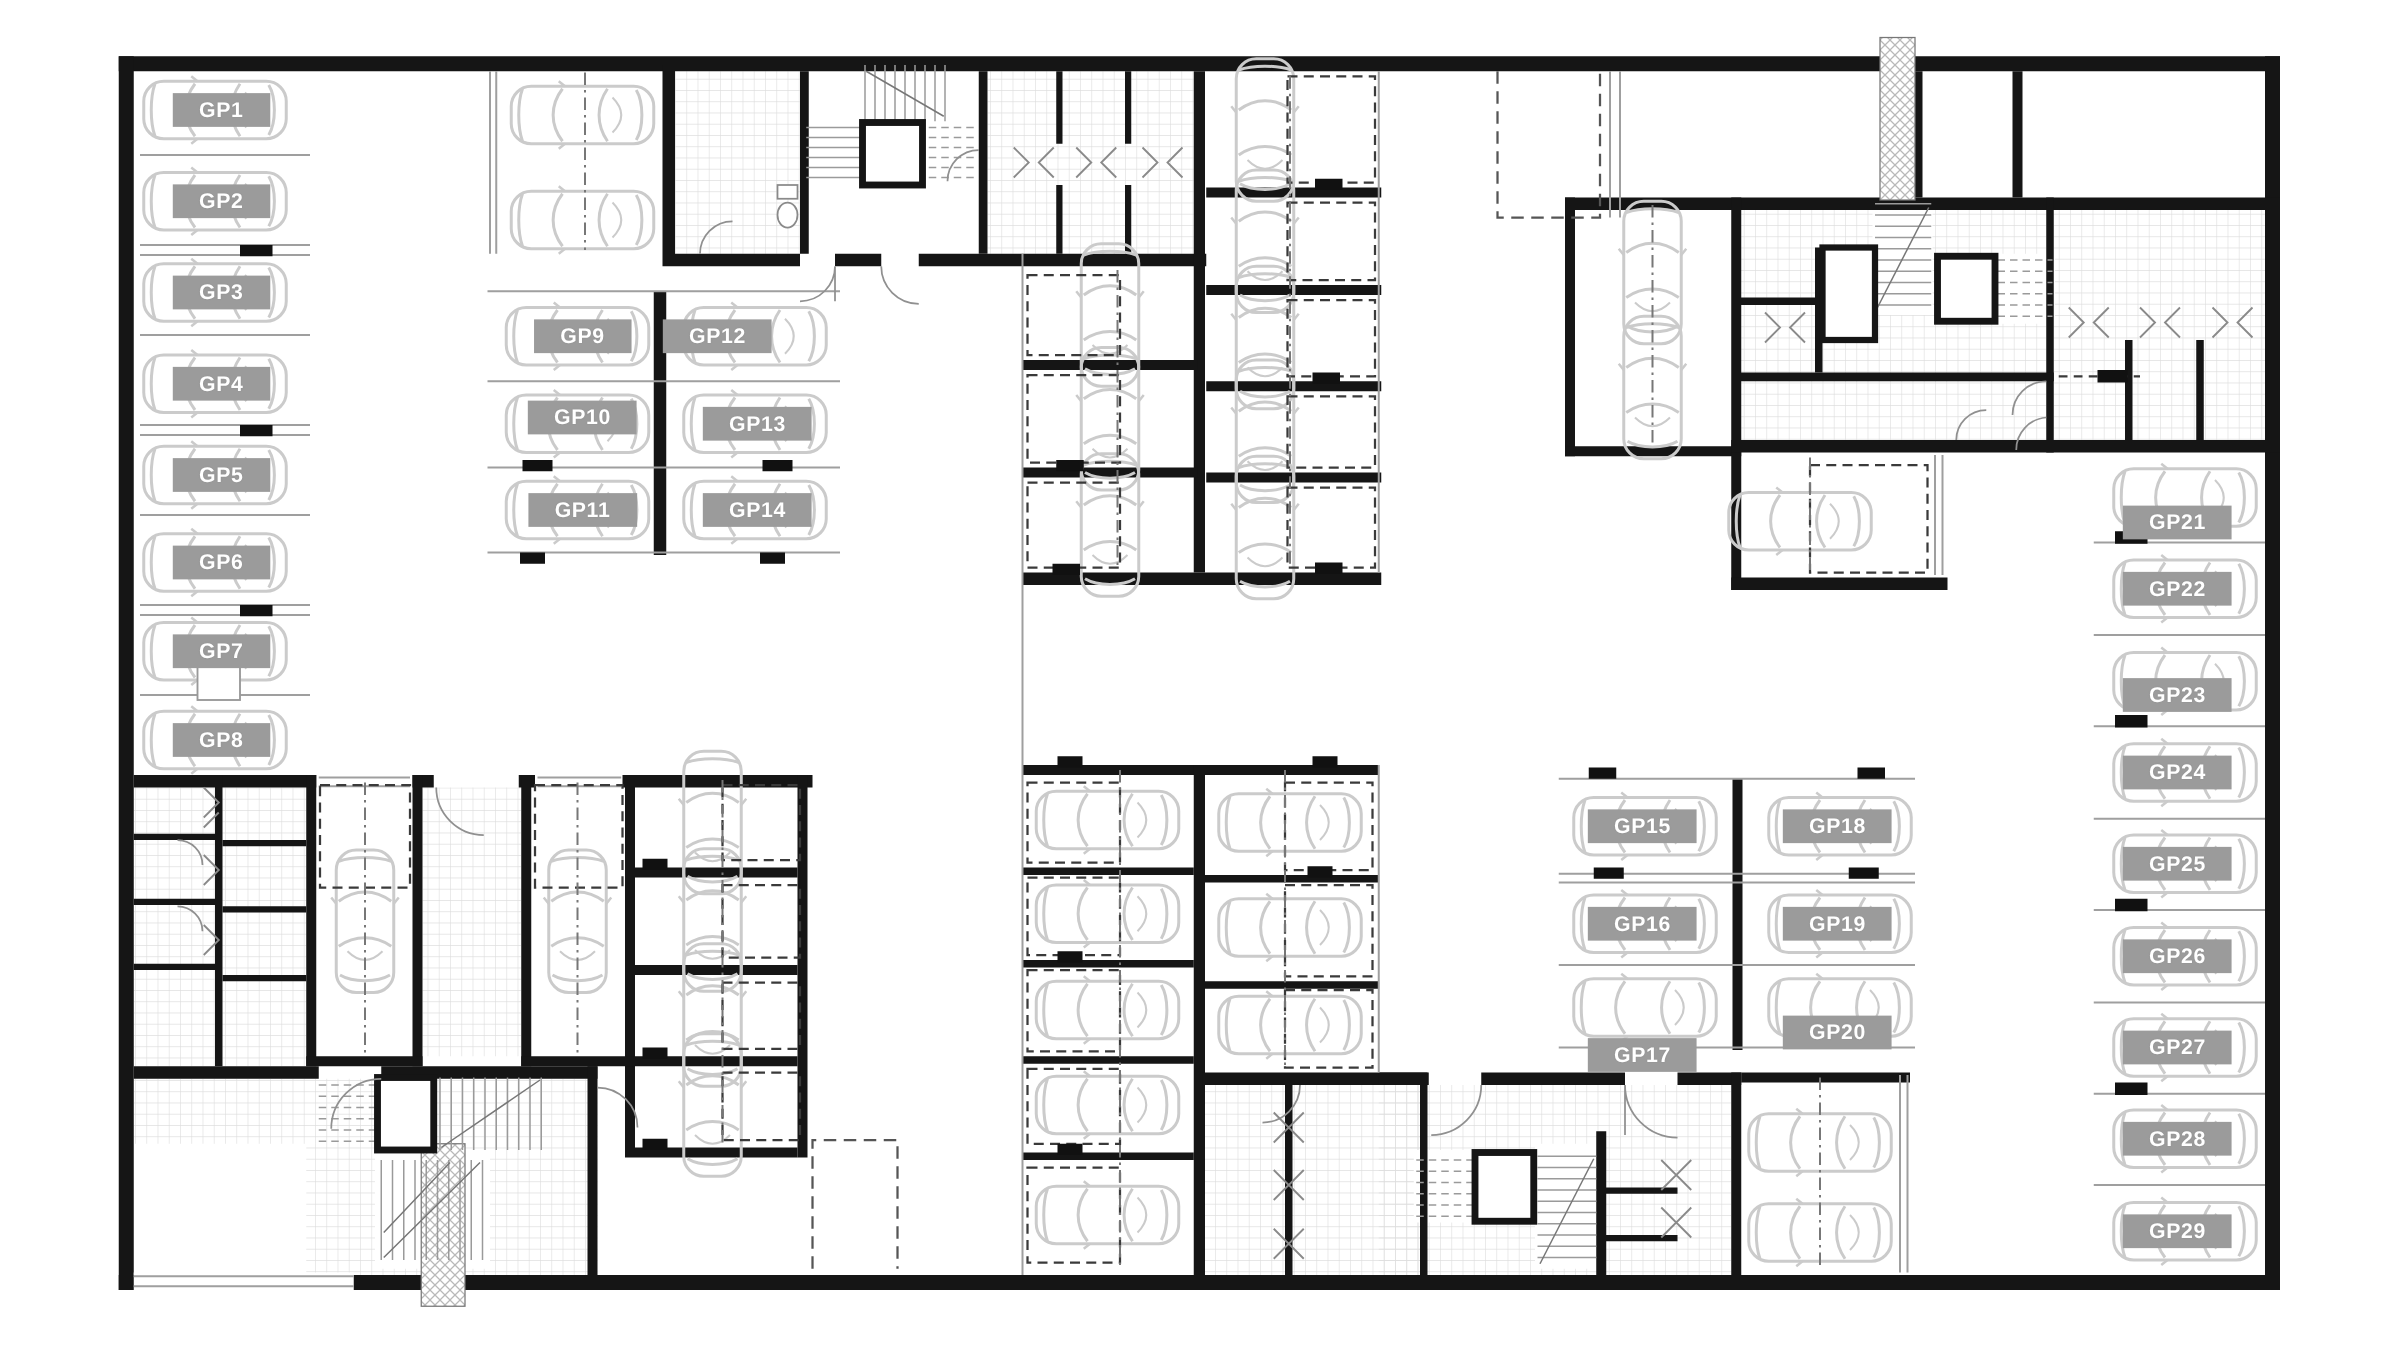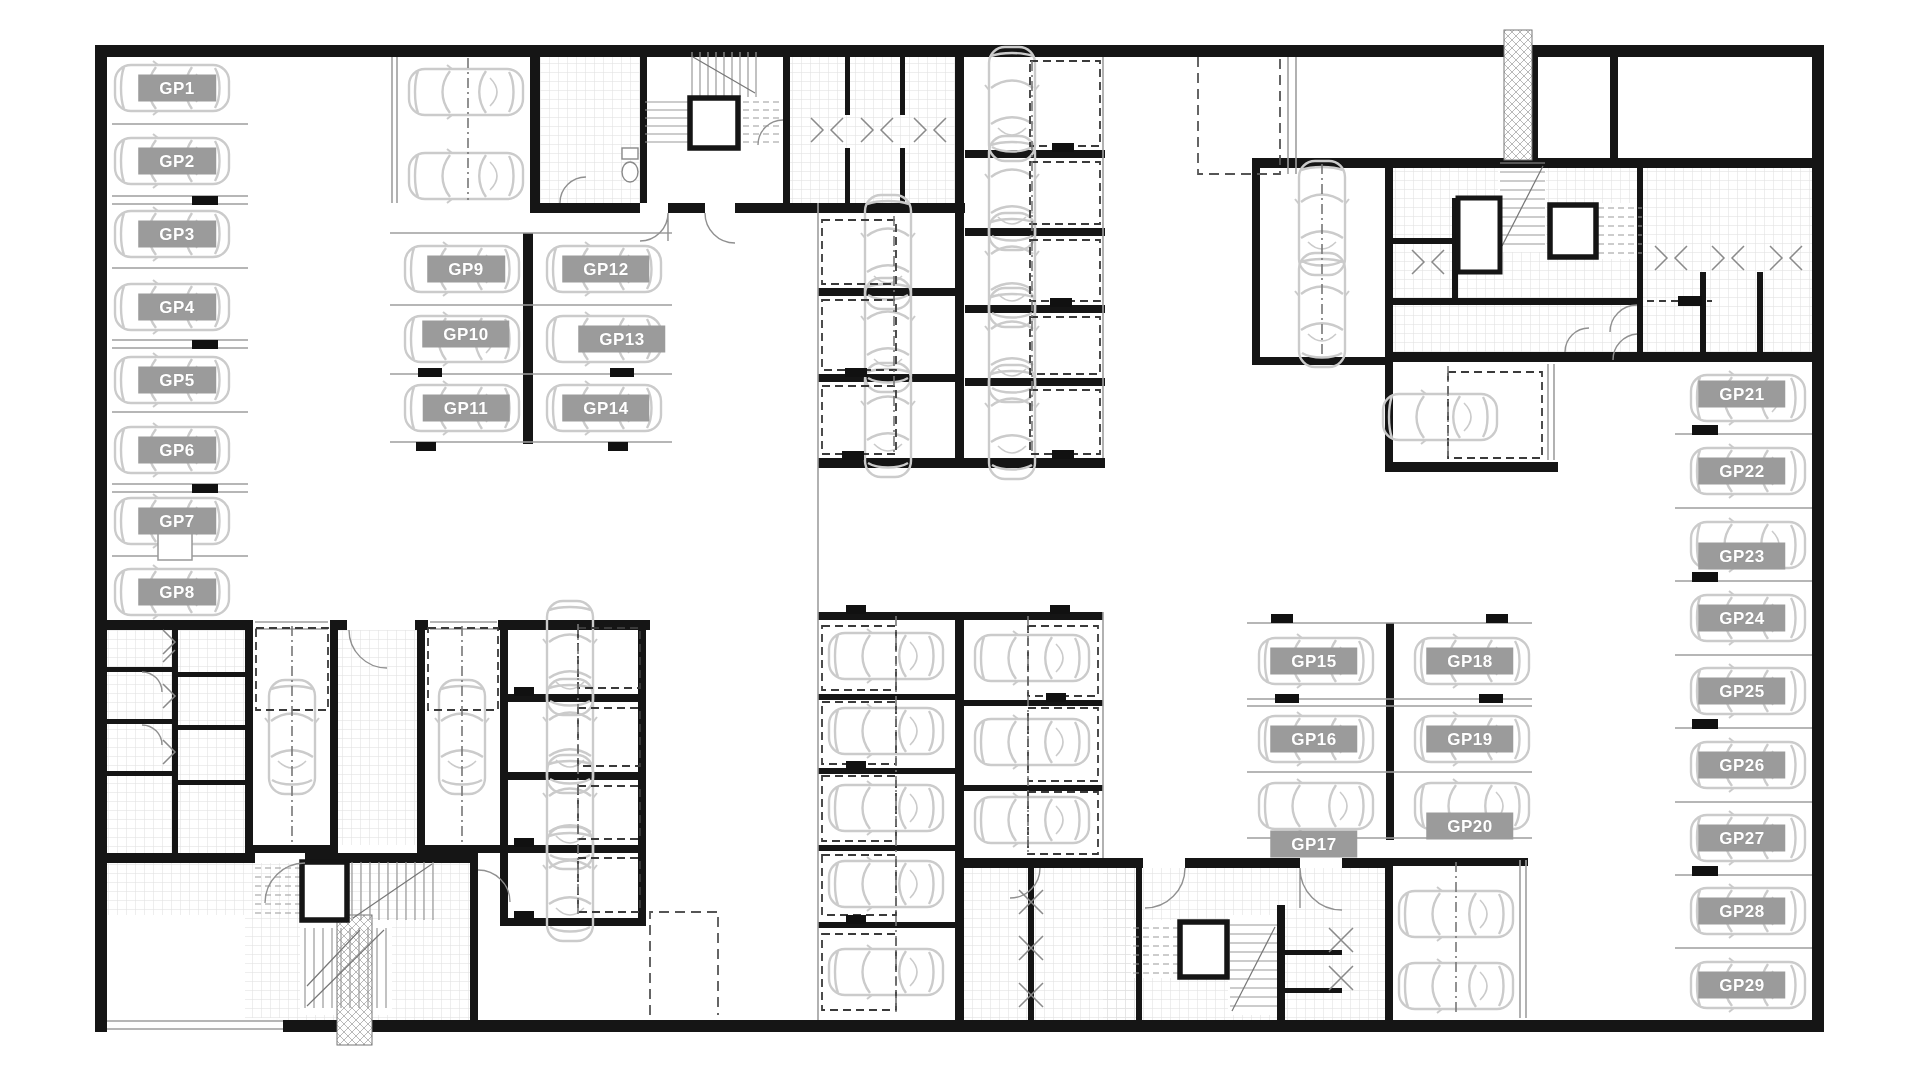--- a/index.html
+++ b/index.html
@@ -368,30 +368,30 @@
 <div class="gp" style="left:177px;top:161px">GP2</div>
 <div class="gp" style="left:177px;top:234px">GP3</div>
 <div class="gp" style="left:177px;top:307px">GP4</div>
 <div class="gp" style="left:177px;top:380px">GP5</div>
 <div class="gp" style="left:177px;top:450px">GP6</div>
 <div class="gp" style="left:177px;top:521px">GP7</div>
 <div class="gp" style="left:177px;top:592px">GP8</div>
 <div class="gp" style="left:466px;top:269px">GP9</div>
 <div class="gp" style="left:466px;top:334px">GP10</div>
 <div class="gp" style="left:466px;top:408px">GP11</div>
-<div class="gp" style="left:606px;top:269px">GP12</div>
-<div class="gp" style="left:622px;top:339px">GP13</div>
+<div class="gp" style="left:574px;top:269px">GP12</div>
+<div class="gp" style="left:606px;top:339px">GP13</div>
 <div class="gp" style="left:606px;top:408px">GP14</div>
 <div class="gp" style="left:1314px;top:661px">GP15</div>
 <div class="gp" style="left:1314px;top:739px">GP16</div>
 <div class="gp" style="left:1314px;top:844px">GP17</div>
 <div class="gp" style="left:1470px;top:661px">GP18</div>
 <div class="gp" style="left:1470px;top:739px">GP19</div>
 <div class="gp" style="left:1470px;top:826px">GP20</div>
-<div class="gp" style="left:1742px;top:394px">GP21</div>
+<div class="gp" style="left:1742px;top:418px">GP21</div>
 <div class="gp" style="left:1742px;top:471px">GP22</div>
 <div class="gp" style="left:1742px;top:556px">GP23</div>
 <div class="gp" style="left:1742px;top:618px">GP24</div>
 <div class="gp" style="left:1742px;top:691px">GP25</div>
 <div class="gp" style="left:1742px;top:765px">GP26</div>
 <div class="gp" style="left:1742px;top:838px">GP27</div>
 <div class="gp" style="left:1742px;top:911px">GP28</div>
 <div class="gp" style="left:1742px;top:985px">GP29</div>
 </div>
 

